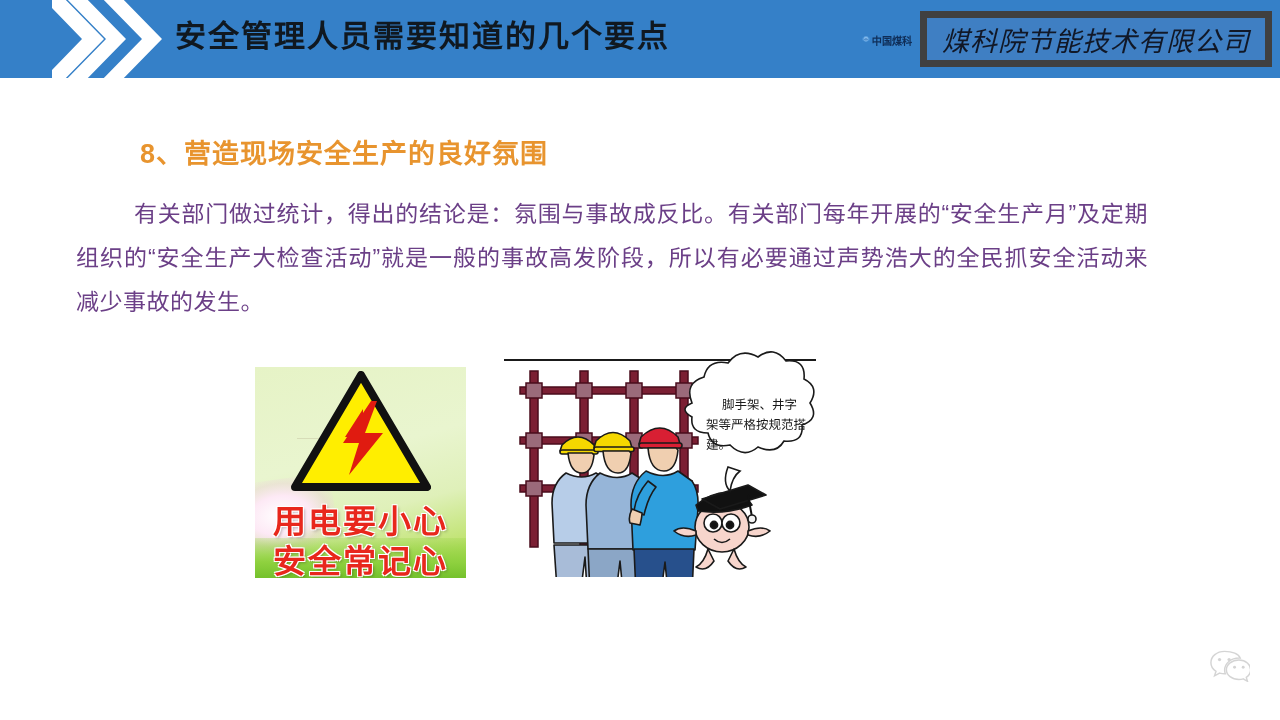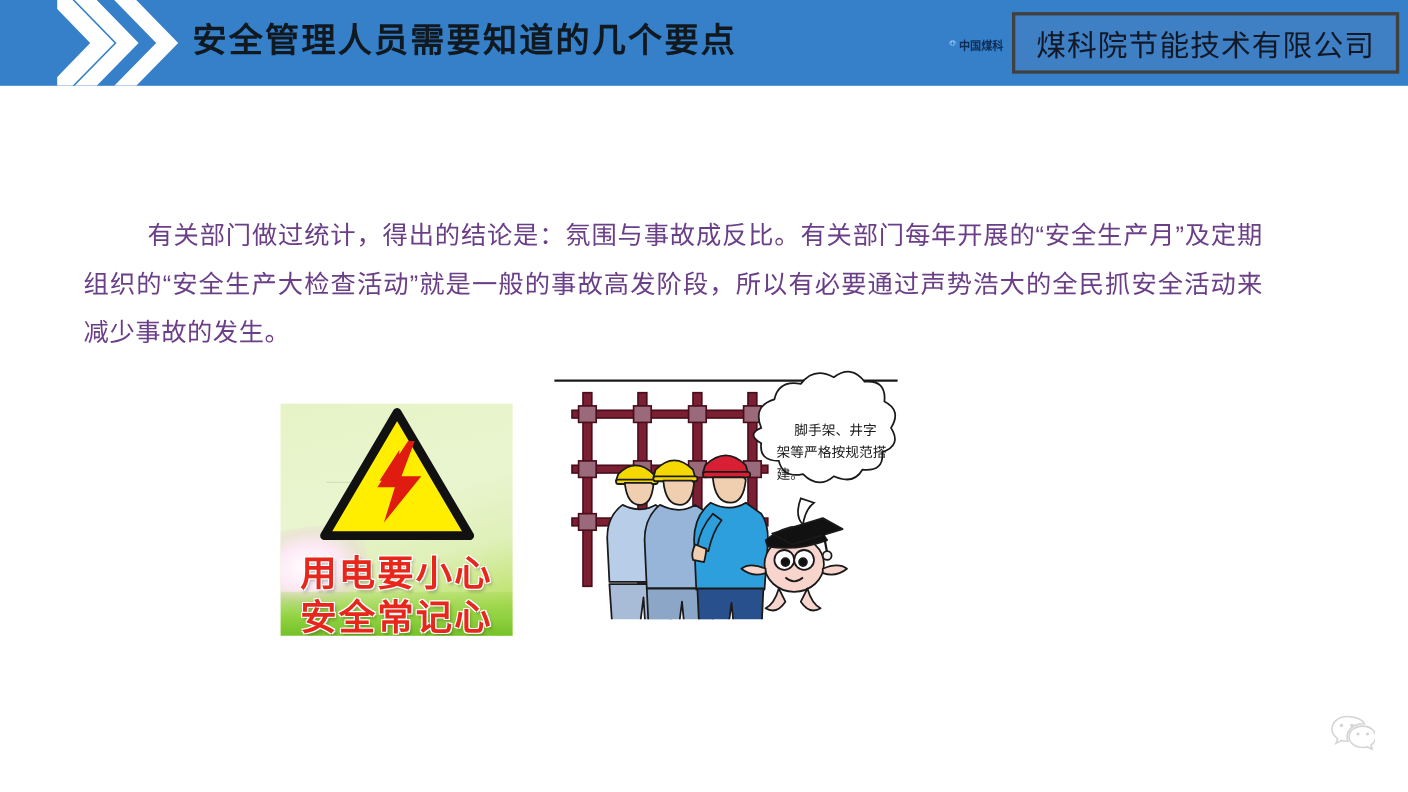--- a/index.html
+++ b/index.html
@@ -36,24 +36,25 @@
     width: 52px; height: 62px;
     display: flex; flex-direction: row; align-items: center; justify-content: center;
   }
   .brand-logo-mark { width: 42px; height: 34px; display: block; }
   .brand-logo-text {
     font-size: 11px; color: #0f2d57; font-weight: bold; letter-spacing: 0px;
     margin-top: 1px; white-space: nowrap; transform: scaleX(0.92);
   }
   .company-box {
     height: 56px; min-width: 352px;
-    border: 3px solid #404040;
+    border: 7px solid #404040;
     background: #3f7fc3;
     display: flex; align-items: center; justify-content: center;
     padding: 0 14px;
+    font-style: italic;
   }
   .company-name {
     font-size: 27px; color: #111827; letter-spacing: 1px; white-space: nowrap;
   }
 
   
   .subheading {
     position: absolute; left: 140px; top: 132px;
     font-size: 27px; font-weight: bold; color: #e8942e;
     letter-spacing: 1px; white-space: nowrap;
@@ -93,21 +94,21 @@
     position: absolute; width: 100%; text-align: center;
     font-size: 33px; font-weight: bold; color: #e8271c;
     letter-spacing: 2px;
     text-shadow: 1px 1px 0 #ffffff, -1px -1px 0 #ffffff, 1px -1px 0 #ffffff, -1px 1px 0 #ffffff, 2px 2px 3px rgba(0,0,0,0.25);
     white-space: nowrap;
   }
   .poster-line-1 { top: 128px; }
   .poster-line-2 { top: 168px; }
 
   
-  .cartoon { position: absolute; left: 500px; top: 335px; width: 320px; height: 228px; text-decoration: underline; }
+  .cartoon { position: absolute; left: 500px; top: 349px; width: 320px; height: 228px; text-decoration: underline; }
   .cartoon svg { display: block; }
 
   
   .watermark {
     position: absolute; right: 30px; bottom: 38px;
     display: flex; align-items: center; gap: 9px;
     opacity: 0.42;
   }
   .watermark-icon { width: 40px; height: 34px; display: block; }
   .watermark-text {
@@ -142,20 +143,21 @@
         </svg>
         <div class="brand-logo-text">中国煤科</div>
       </div>
       <div class="company-box">
         <span class="company-name">煤科院节能技术有限公司</span>
       </div>
     </div>
 
   </div>
 
+  <div class="subheading">8、营造现场安全生产的良好氛围</div>
 
   <div class="paragraph">有关部门做过统计，得出的结论是：氛围与事故成反比。有关部门每年开展的“安全生产月”及定期组织的“安全生产大检查活动”就是一般的事故高发阶段，所以有必要通过声势浩大的全民抓安全活动来减少事故的发生。</div>
 
   <div class="poster">
     <div class="poster-flower"></div>
     <div class="poster-grass"></div>
     <div class="poster-ghost"></div>
     <svg class="poster-triangle" viewBox="0 0 140 122" aria-hidden="true">
       <path d="M70 4 L136 116 L4 116 Z" fill="#ffee00" stroke="#111111" stroke-width="8" stroke-linejoin="round"></path>
       <path d="M80 30 L52 72 L68 72 L58 104 L92 62 L74 62 L86 30 Z" fill="#e01b10"></path>

